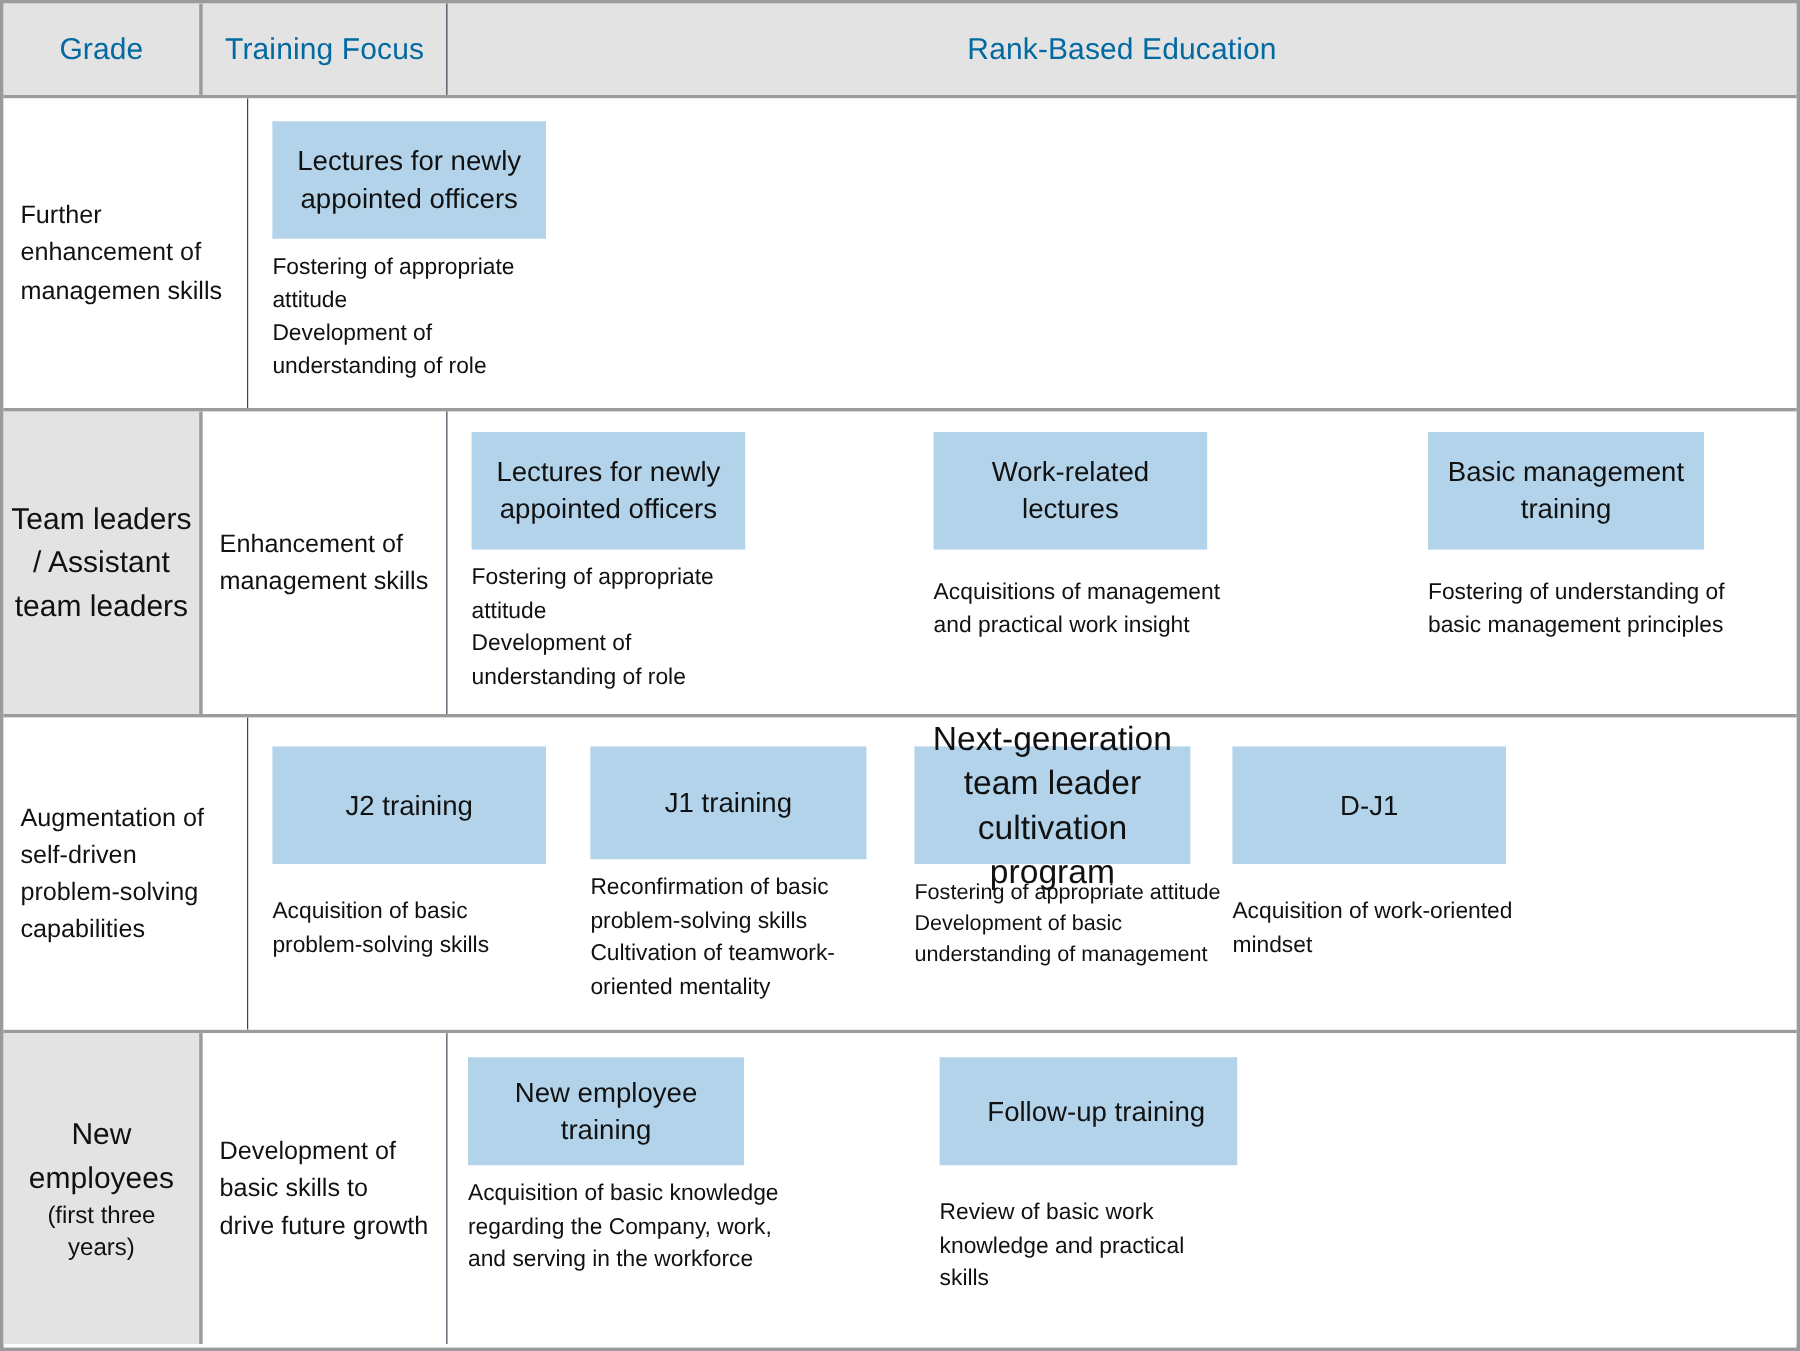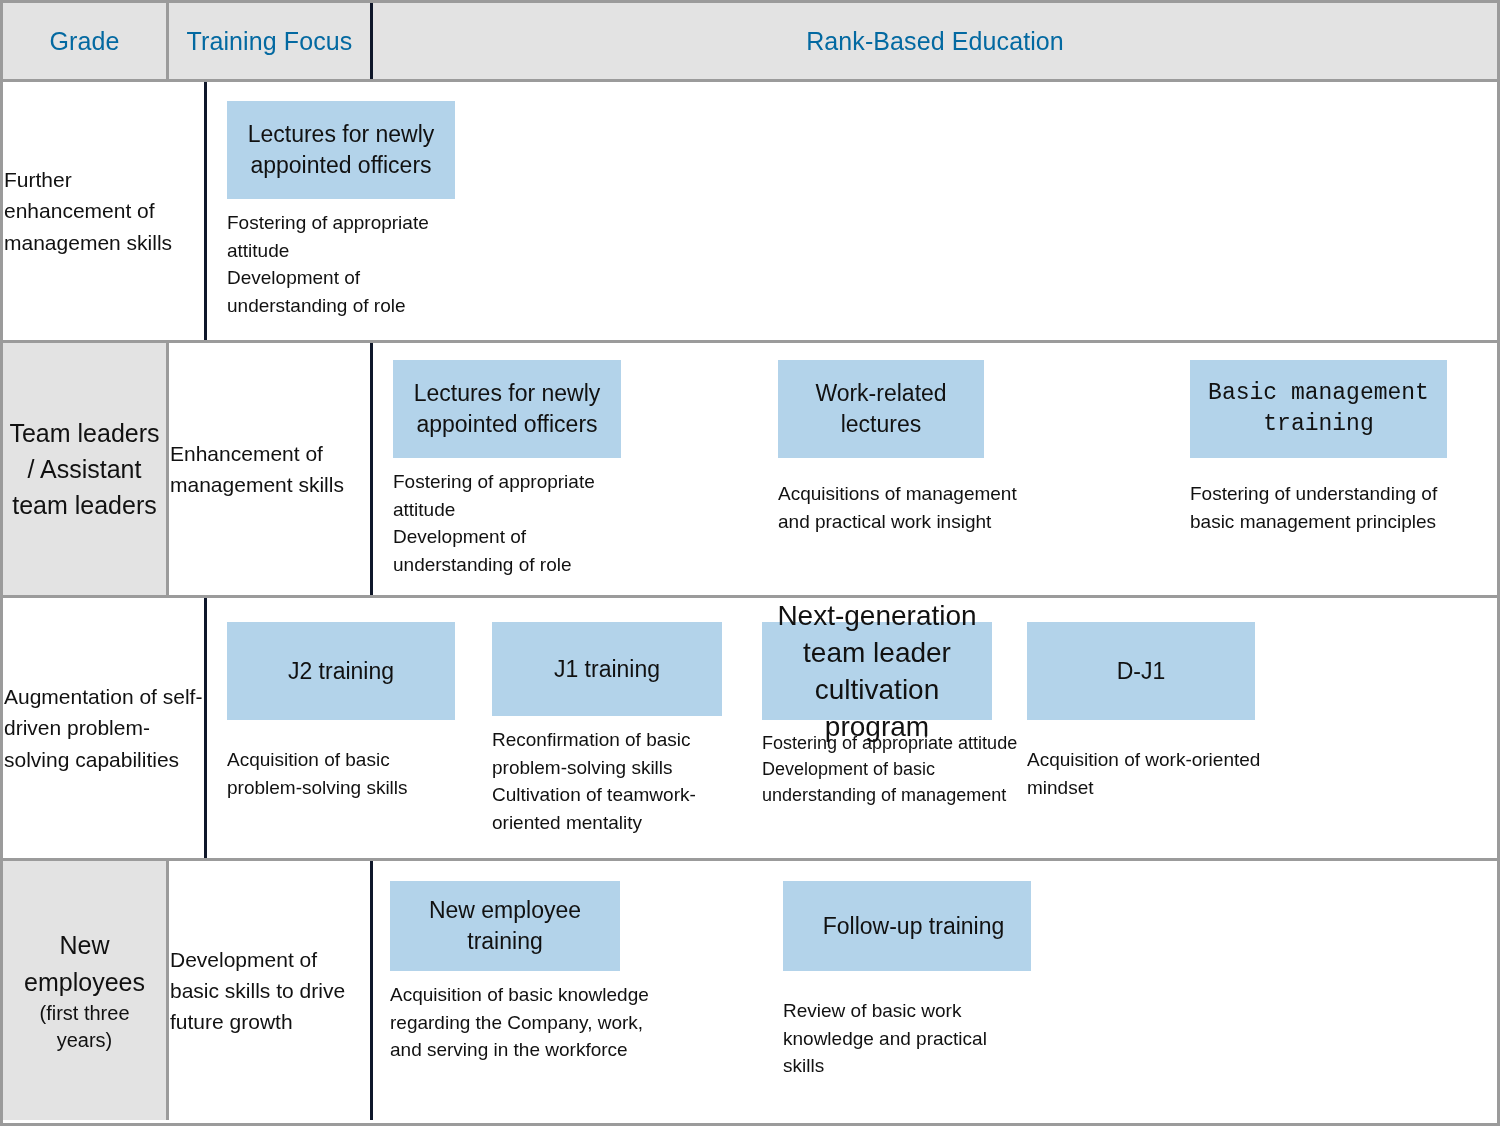--- a/index.html
+++ b/index.html
@@ -40,25 +40,25 @@
     background: #e3e3e3;
     display: flex;
     align-items: center;
     justify-content: center;
     text-align: center;
     padding: 4px 6px;
   }
   .col-focus {
     width: 204px;
     flex: 0 0 204px;
-    border-right: 3px solid #0f172a;
-    background: #ffffff;
-    display: flex;
-    align-items: center;
-    padding: 4px 1px;
+    border-right: 1px solid #0f172a;
+    background: #ffffff;
+    display: flex;
+    align-items: center;
+    padding: 4px 14px;
   }
   .col-edu {
     flex: 1 1 auto;
     background: #ffffff;
     position: relative;
     padding: 0;
   }
 
   
   .header-row { height: 79px; }
@@ -163,25 +163,25 @@
     <div class="col-focus">
       <span class="focus-label">Enhancement of management skills</span>
     </div>
     <div class="col-edu">
       <div class="edu-item" style="left:20px; top:17px; width:228px;">
         <div class="edu-box" style="width:228px; height:98px;">Lectures for newly appointed officers</div>
         <div class="edu-desc" style="width:250px;">Fostering of appropriate attitude
 Development of understanding of role</div>
       </div>
       <div class="edu-item" style="left:405px; top:17px; width:233px;">
-        <div class="edu-box" style="width:206px; height:98px;">Work-related lectures</div>
+        <div class="edu-box" style="width:228px; height:98px;">Work-related lectures</div>
         <div class="edu-desc" style="width:255px; margin-top:22px;">Acquisitions of management and practical work insight</div>
       </div>
       <div class="edu-item" style="left:817px; top:17px; width:233px;">
-        <div class="edu-box" style="width:257px; height:98px;font-family:Liberation Mono, monospace;">Basic management training</div>
+        <div class="edu-box" style="width:230px; height:98px;">Basic management training</div>
         <div class="edu-desc" style="width:258px; margin-top:22px;">Fostering of understanding of basic management principles</div>
       </div>
     </div>
   </div>
 
   <div class="row row-3">
     <div class="col-focus">
       <span class="focus-label">Augmentation of self-driven problem-solving capabilities</span>
     </div>
     <div class="col-edu">

